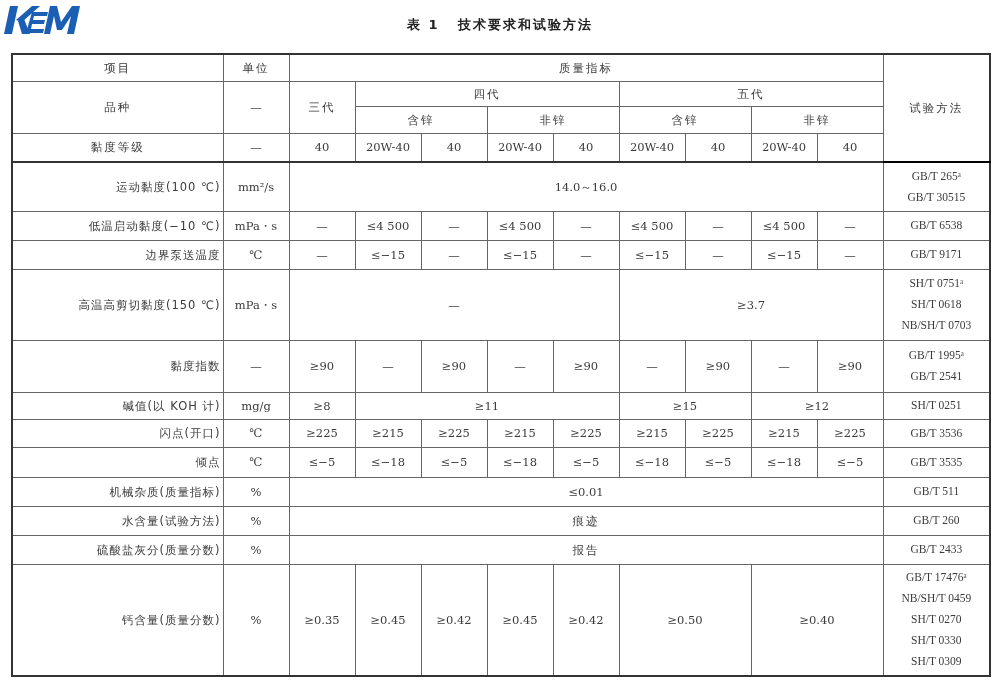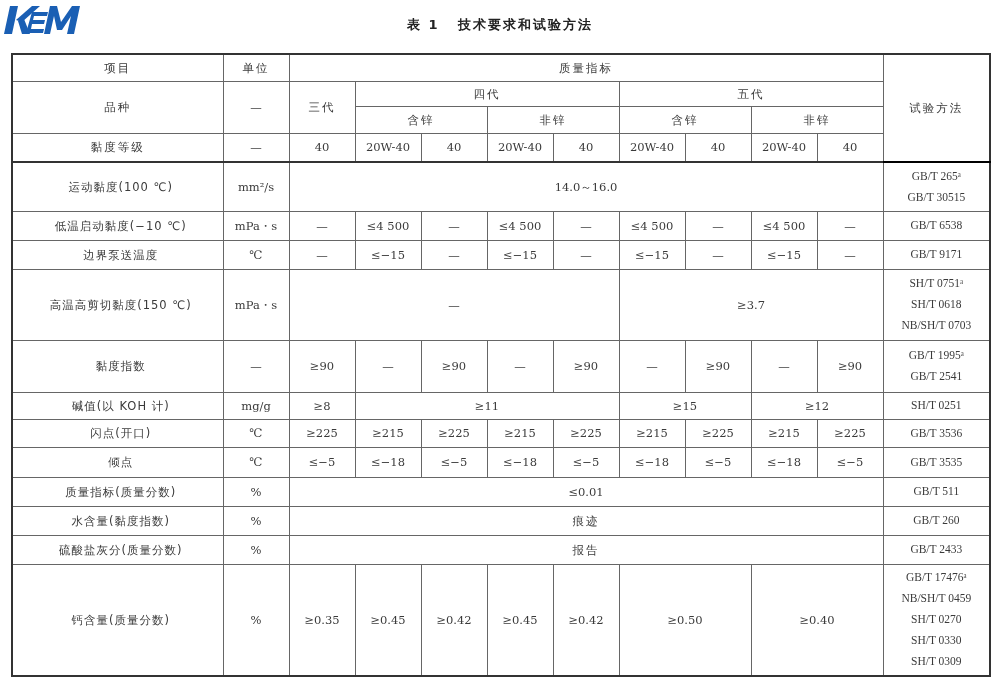--- a/index.html
+++ b/index.html
@@ -8,21 +8,21 @@
   .logo { position: absolute; left: 4px; top: 2px; width: 78px; height: 40px; }
   .title { position: absolute; left: 0; width: 1000px; top: 16px; text-align: center;
            font-family: "DejaVu Sans", "Liberation Sans", sans-serif; font-weight: bold;
            font-size: 13px; letter-spacing: 2px; color: #222; }
   .title .num { margin-right: 12px; }
   table.spec { position: absolute; left: 11px; top: 53px; width: 978px;
                border-collapse: collapse; table-layout: fixed;
                border: 2px solid #333; font-size: 11.5px; }
   table.spec td { border: 1px solid #666; text-align: center; vertical-align: middle;
                   padding: 0 2px; line-height: 20px; color: #3a3a3a; }
-  table.spec td.item { text-align: center; padding-left: 8px;
+  table.spec td.item { text-align: right; padding-left: 8px;
                        font-family: "DejaVu Sans", "Liberation Sans", sans-serif; letter-spacing: 1px; }
   table.spec td.cjk { font-family: "DejaVu Sans", "Liberation Sans", sans-serif; letter-spacing: 2px; }
   table.spec tr.head-last td { border-bottom: 2px solid #333; }
   .dash { color: #888; }
   .method-line { display: block; line-height: 21px; font-family: Liberation Serif, serif; }
 </style>
 </head>
 <body>
 
 <svg class="logo" viewBox="0 0 78 40">
@@ -207,30 +207,30 @@
     <td>≤−18</td>
     <td>≤−5</td>
     <td>≤−18</td>
     <td>≤−5</td>
     <td>
       <span class="method-line">GB/T 3535</span>
     </td>
   </tr>
 
   <tr style="height:29px">
-    <td class="item">质量指标(质量分数)</td>
+    <td class="item">机械杂质(质量指标)</td>
     <td>%</td>
     <td colspan="9">≤0.01</td>
     <td>
       <span class="method-line">GB/T 511</span>
     </td>
   </tr>
 
   <tr style="height:29px">
-    <td class="item">水含量(黏度指数)</td>
+    <td class="item">水含量(试验方法)</td>
     <td>%</td>
     <td class="cjk" colspan="9">痕迹</td>
     <td>
       <span class="method-line">GB/T 260</span>
     </td>
   </tr>
 
   <tr style="height:29px">
     <td class="item">硫酸盐灰分(质量分数)</td>
     <td>%</td>

